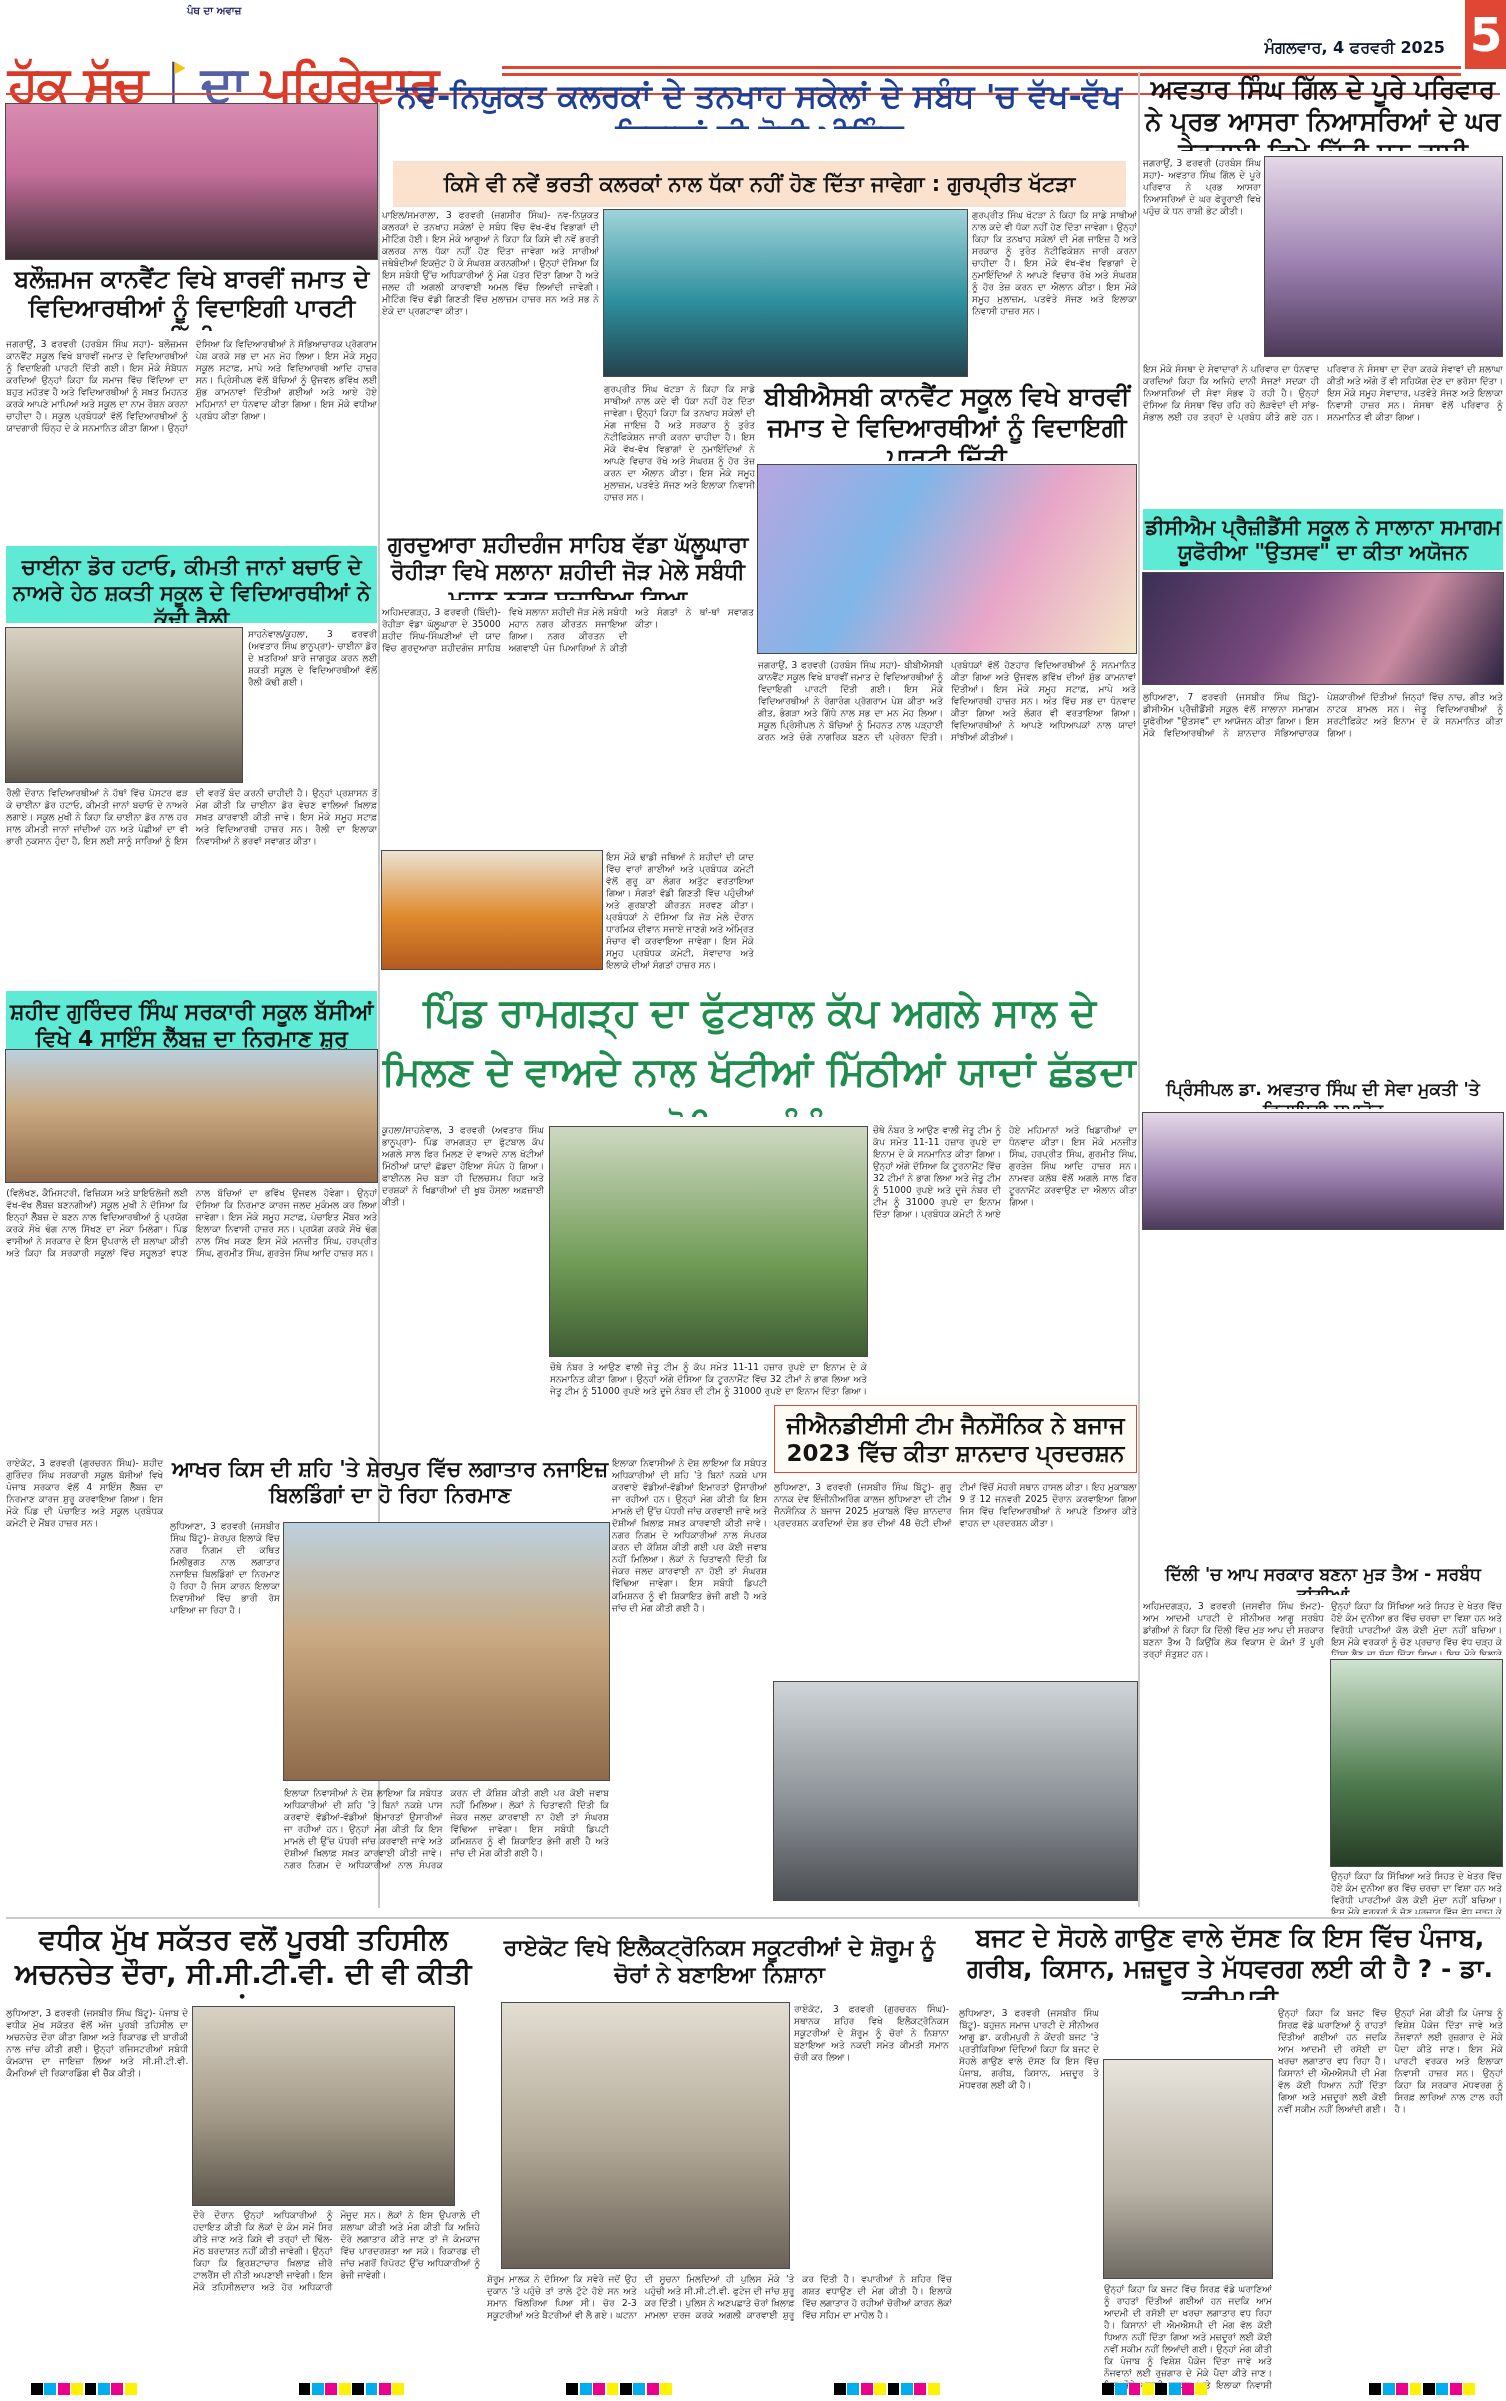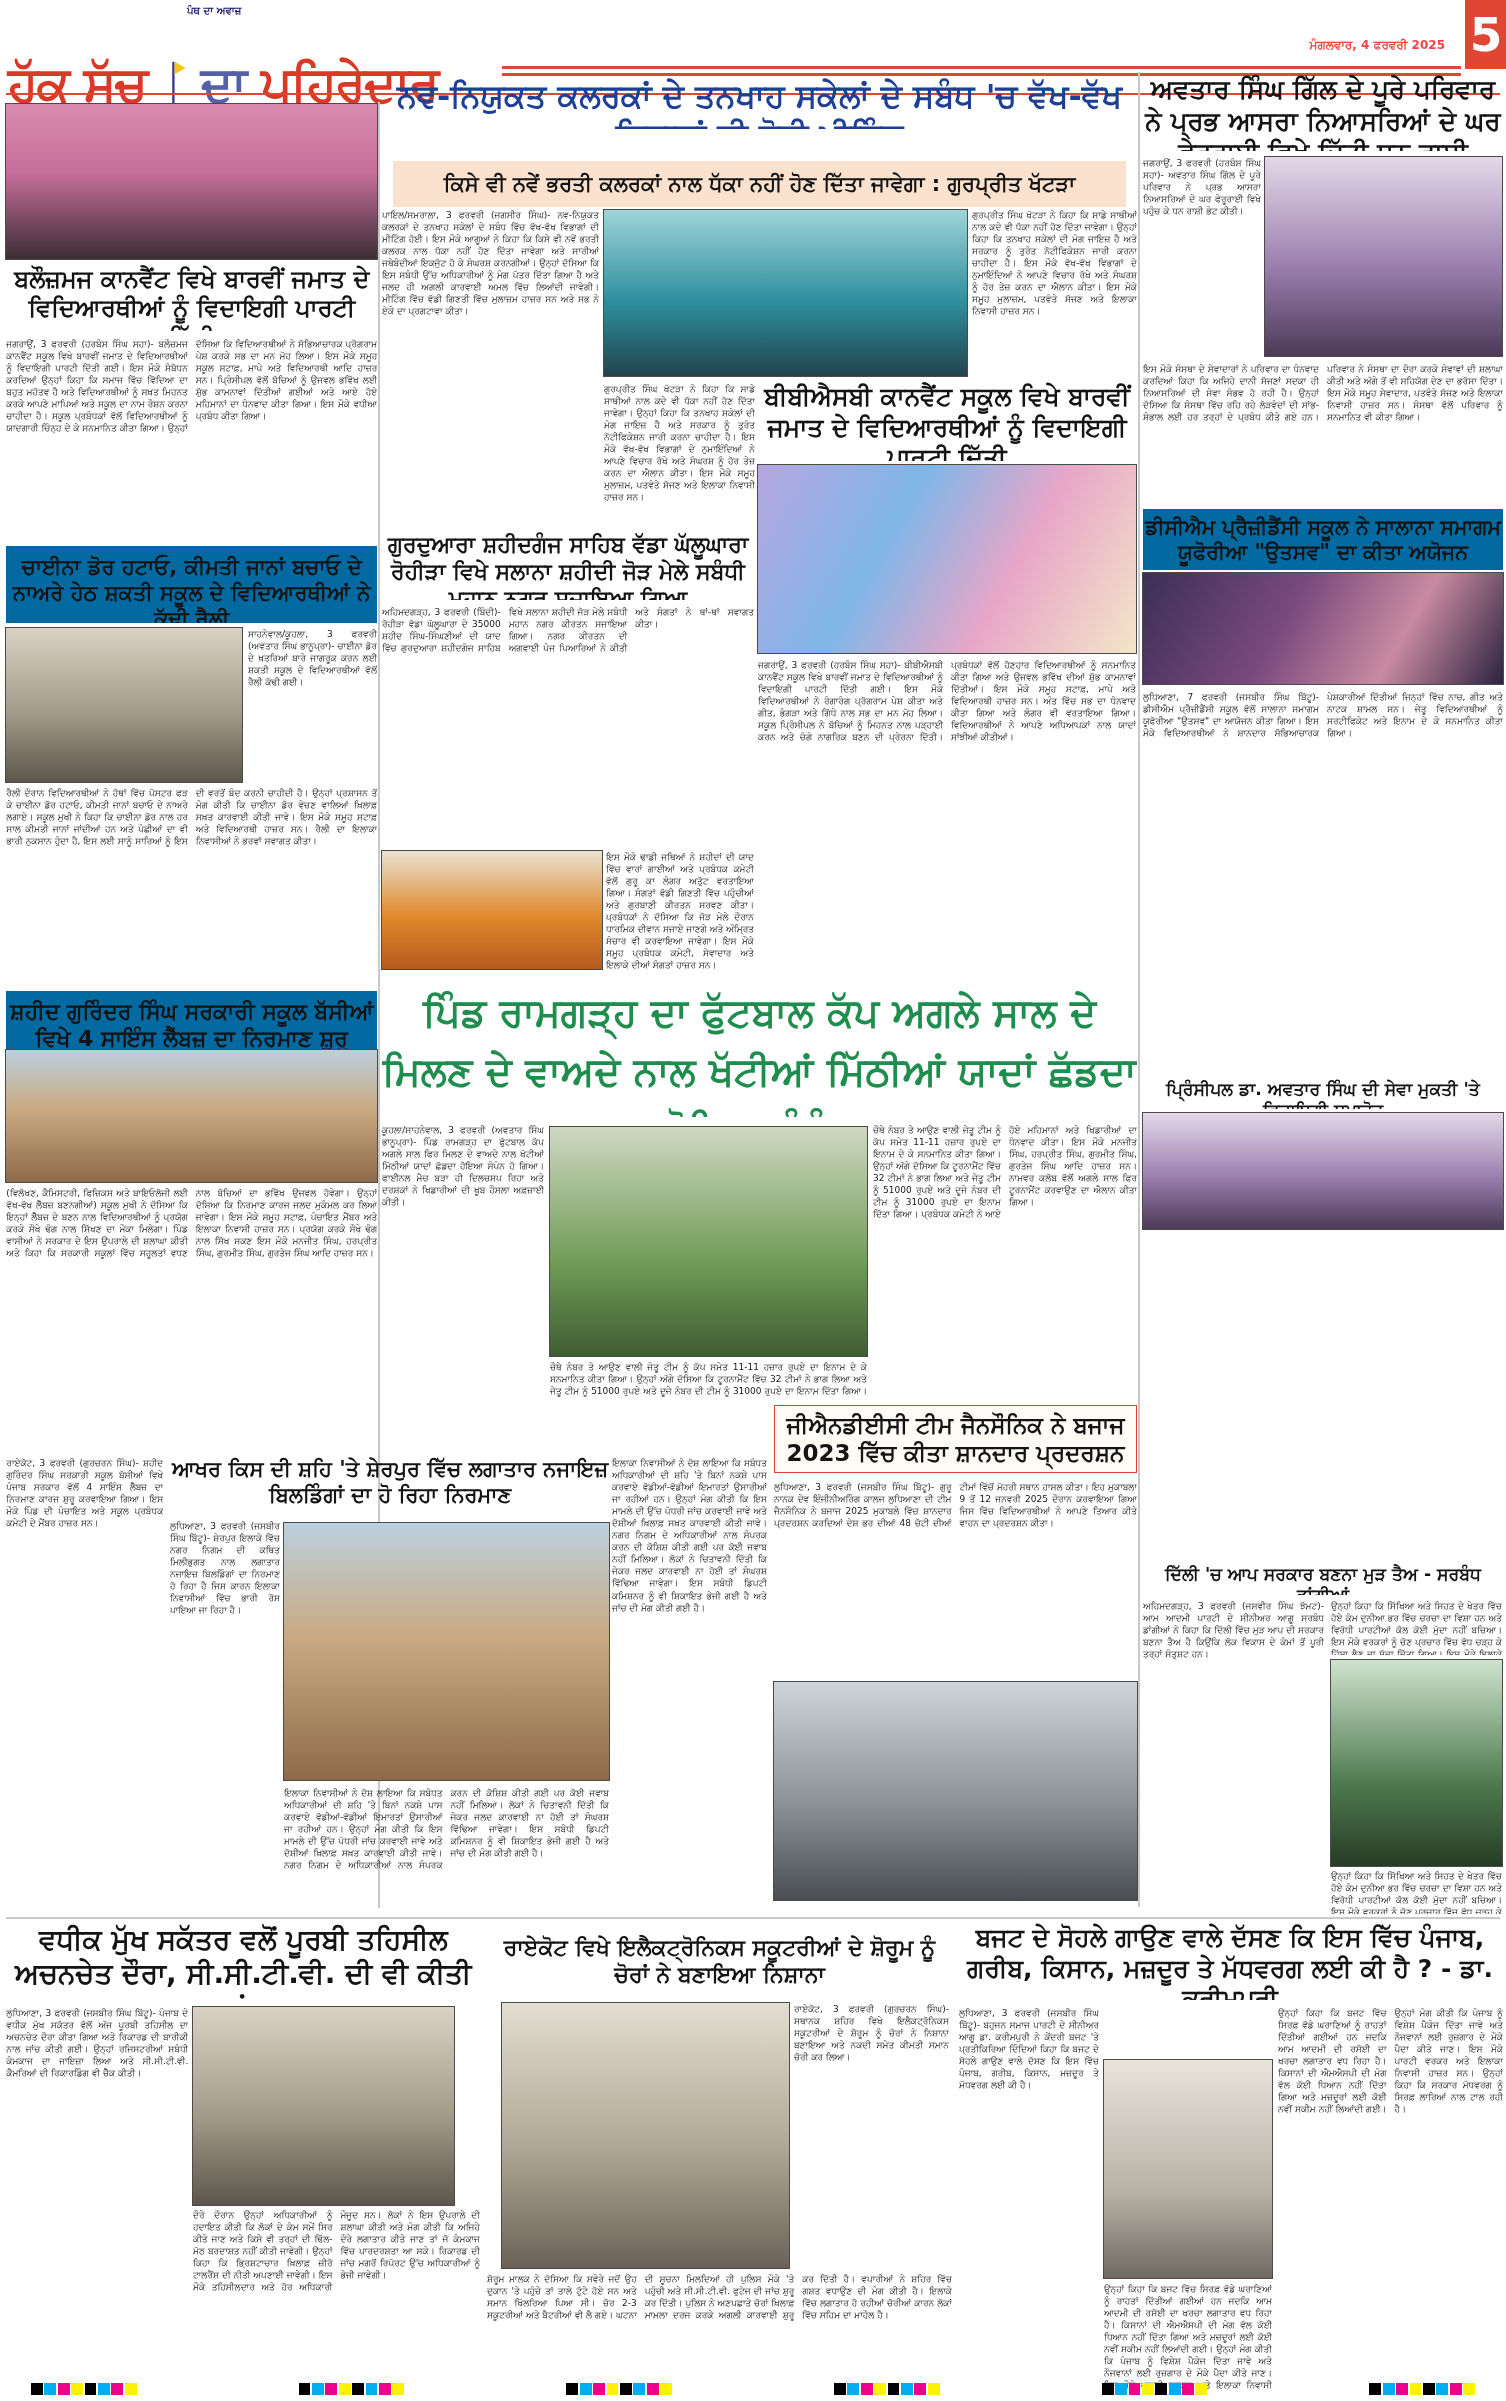--- a/index.html
+++ b/index.html
@@ -3,21 +3,21 @@
 <meta charset="utf-8">
 <style>
   html,body{margin:0;padding:0;background:#e9e9e9;}
   #sheet{position:relative;width:1506px;height:2401px;background:#ffffff;
          font-family:"DejaVu Sans","Liberation Sans",sans-serif;color:#141414;overflow:hidden;}
   .abs{position:absolute;}
   .bt{font-size:9px;line-height:1.34;text-align:justify;overflow:hidden;color:#161616;}
   .c2{column-count:2;column-gap:7.9px;}
   .c3{column-count:3;column-gap:7.9px;}
   .hd{font-weight:bold;text-align:center;overflow:hidden;line-height:1.22;}
-  .cream{background:#0369a1;}
+  .cream{background:#5eead4;}
   .peach{background:#fbe2cf;}
   .photo{outline:1.2px solid #4a4a4a;outline-offset:-0.8px;}
   .vrule{background:#c9c9c9;width:1.6px;}
   .hrule{background:#c9c9c9;height:1.6px;}
   .redline{background:#e04634;}
   .regrow{display:flex;justify-content:space-between;align-items:center;}
   .reg{display:flex;gap:1.6px;}
   .reg span{width:11.8px;height:11.8px;display:inline-block;}
   .rk{background:#000;} .rc{background:#00aeef;} .rm{background:#ec008c;} .ry{background:#fff200;}
   
@@ -49,21 +49,21 @@
             <rect x="13" y="2" width="3" height="54" fill="#3a3a8c"></rect>
             <polygon points="16,2 30,10 16,18" fill="#f5c518"></polygon>
           </svg>
       </span>
       <span style="color:#5560a8;">ਦਾ</span>
       <span>ਪਹਿਰੇਦਾਰ</span>
     </div>
   </div>
   <div class="abs redline" style="left:502px;top:66px;width:959px;height:3.1px;"></div>
   <div class="abs redline" style="left:502px;top:73px;width:959px;height:3.1px;"></div>
-  <div class="abs" style="left:1052px;top:38px;width:393px;height:23.6px;text-align:right;font-size:12px;font-weight:bold;color:#ef4444;">ਮੰਗਲਵਾਰ, 4 ਫਰਵਰੀ 2025</div>
+  <div class="abs" style="left:1052px;top:38px;width:393px;height:23.6px;text-align:right;font-size:16px;font-weight:bold;color:#0f172a;">ਮੰਗਲਵਾਰ, 4 ਫਰਵਰੀ 2025</div>
   <div class="abs" style="left:1465px;top:0;width:42px;height:69px;background:#e04634;color:#fff;font-size:47px;font-weight:bold;text-align:center;line-height:69px;">5</div>
   <div class="abs redline" style="left:6.3px;top:93px;width:1494px;height:2.4px;"></div>
 
   <div class="abs vrule" style="left:378px;top:102px;height:1806px;"></div>
   <div class="abs vrule" style="left:1138px;top:72px;height:1835px;"></div>
   <div class="abs hrule" style="left:6.3px;top:1917px;width:1494px;"></div>
 
   <div class="abs photo ph-pink" style="left:6.3px;top:104px;width:371px;height:155px;"></div>
   <div class="abs hd" style="left:6.3px;top:265px;width:371px;height:66px;font-size:24px;">ਬਲੌਜ਼ਮਜ ਕਾਨਵੈਂਟ ਵਿਖੇ ਬਾਰਵੀਂ ਜਮਾਤ ਦੇ ਵਿਦਿਆਰਥੀਆਂ ਨੂੰ ਵਿਦਾਇਗੀ ਪਾਰਟੀ ਦਿੱਤੀ</div>
   <div class="abs bt c2" style="left:6.3px;top:338px;width:371px;height:204px;">ਜਗਰਾਉਂ, 3 ਫਰਵਰੀ (ਹਰਬੰਸ ਸਿੰਘ ਸਹਾ)- ਬਲੌਜ਼ਮਜ ਕਾਨਵੈਂਟ ਸਕੂਲ ਵਿਖੇ ਬਾਰਵੀਂ ਜਮਾਤ ਦੇ ਵਿਦਿਆਰਥੀਆਂ ਨੂੰ ਵਿਦਾਇਗੀ ਪਾਰਟੀ ਦਿੱਤੀ ਗਈ। ਇਸ ਮੌਕੇ ਸੰਬੋਧਨ ਕਰਦਿਆਂ ਉਨ੍ਹਾਂ ਕਿਹਾ ਕਿ ਸਮਾਜ ਵਿੱਚ ਵਿੱਦਿਆ ਦਾ ਬਹੁਤ ਮਹੱਤਵ ਹੈ ਅਤੇ ਵਿਦਿਆਰਥੀਆਂ ਨੂੰ ਸਖ਼ਤ ਮਿਹਨਤ ਕਰਕੇ ਆਪਣੇ ਮਾਪਿਆਂ ਅਤੇ ਸਕੂਲ ਦਾ ਨਾਮ ਰੌਸ਼ਨ ਕਰਨਾ ਚਾਹੀਦਾ ਹੈ। ਸਕੂਲ ਪ੍ਰਬੰਧਕਾਂ ਵੱਲੋਂ ਵਿਦਿਆਰਥੀਆਂ ਨੂੰ ਯਾਦਗਾਰੀ ਚਿੰਨ੍ਹ ਦੇ ਕੇ ਸਨਮਾਨਿਤ ਕੀਤਾ ਗਿਆ। ਉਨ੍ਹਾਂ ਦੱਸਿਆ ਕਿ ਵਿਦਿਆਰਥੀਆਂ ਨੇ ਸੱਭਿਆਚਾਰਕ ਪ੍ਰੋਗਰਾਮ ਪੇਸ਼ ਕਰਕੇ ਸਭ ਦਾ ਮਨ ਮੋਹ ਲਿਆ। ਇਸ ਮੌਕੇ ਸਮੂਹ ਸਕੂਲ ਸਟਾਫ਼, ਮਾਪੇ ਅਤੇ ਵਿਦਿਆਰਥੀ ਆਦਿ ਹਾਜ਼ਰ ਸਨ। ਪ੍ਰਿੰਸੀਪਲ ਵੱਲੋਂ ਬੱਚਿਆਂ ਨੂੰ ਉਜਵਲ ਭਵਿੱਖ ਲਈ ਸ਼ੁੱਭ ਕਾਮਨਾਵਾਂ ਦਿੱਤੀਆਂ ਗਈਆਂ ਅਤੇ ਆਏ ਹੋਏ ਮਹਿਮਾਨਾਂ ਦਾ ਧੰਨਵਾਦ ਕੀਤਾ ਗਿਆ। ਇਸ ਮੌਕੇ ਵਧੀਆ ਪ੍ਰਬੰਧ ਕੀਤਾ ਗਿਆ।</div>

